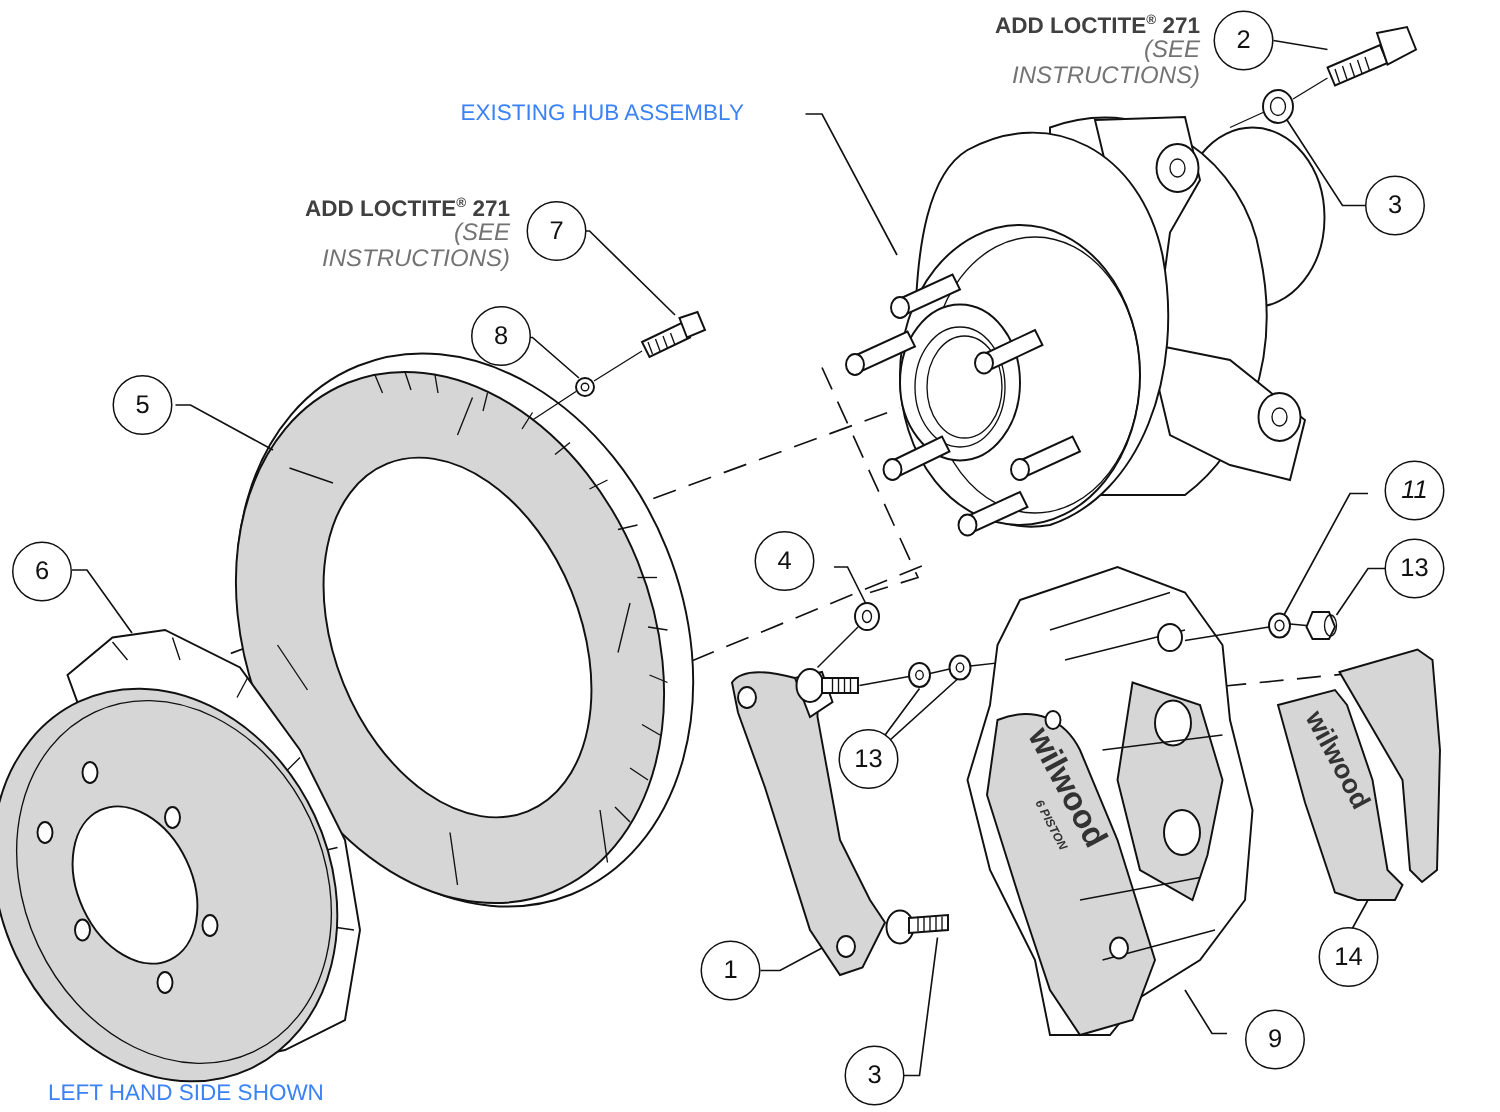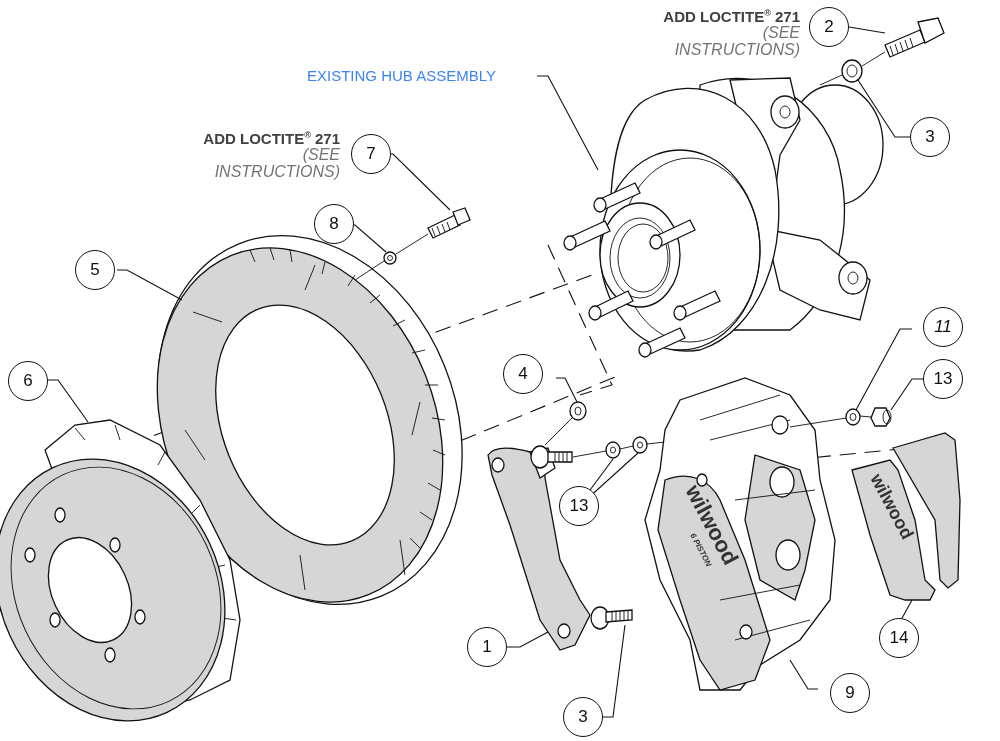--- a/index.html
+++ b/index.html
@@ -203,20 +203,21 @@
   <div class="sub">(SEE INSTRUCTIONS)</div>
 </div>
 <div class="note" style="left:185px; top:131px; width:155px;">
   <div class="red"><span>ADD LOCTITE</span><sup>®</sup> <span>271</span></div>
   <div class="sub">(SEE INSTRUCTIONS)</div>
 </div>
 
 <div class="label" style="left:307px; top:66px;">
   <div>EXISTING HUB ASSEMBLY</div>
 </div>
+<div class="label" style="left:32px; top:719px;">LEFT HAND SIDE SHOWN</div>
 
 <div class="bubble" style="left:809px; top:7px;">2</div>
 <div class="bubble" style="left:910px; top:117px;">3</div>
 <div class="bubble" style="left:351px; top:134px;">7</div>
 <div class="bubble" style="left:314px; top:204px;">8</div>
 <div class="bubble" style="left:75px;  top:250px;">5</div>
 <div class="bubble" style="left:8px;   top:361px;">6</div>
 <div class="bubble" style="left:503px; top:354px;">4</div>
 <div class="bubble" style="left:923px; top:307px;font-style:italic;">11</div>
 <div class="bubble" style="left:923px; top:359px;">13</div>

